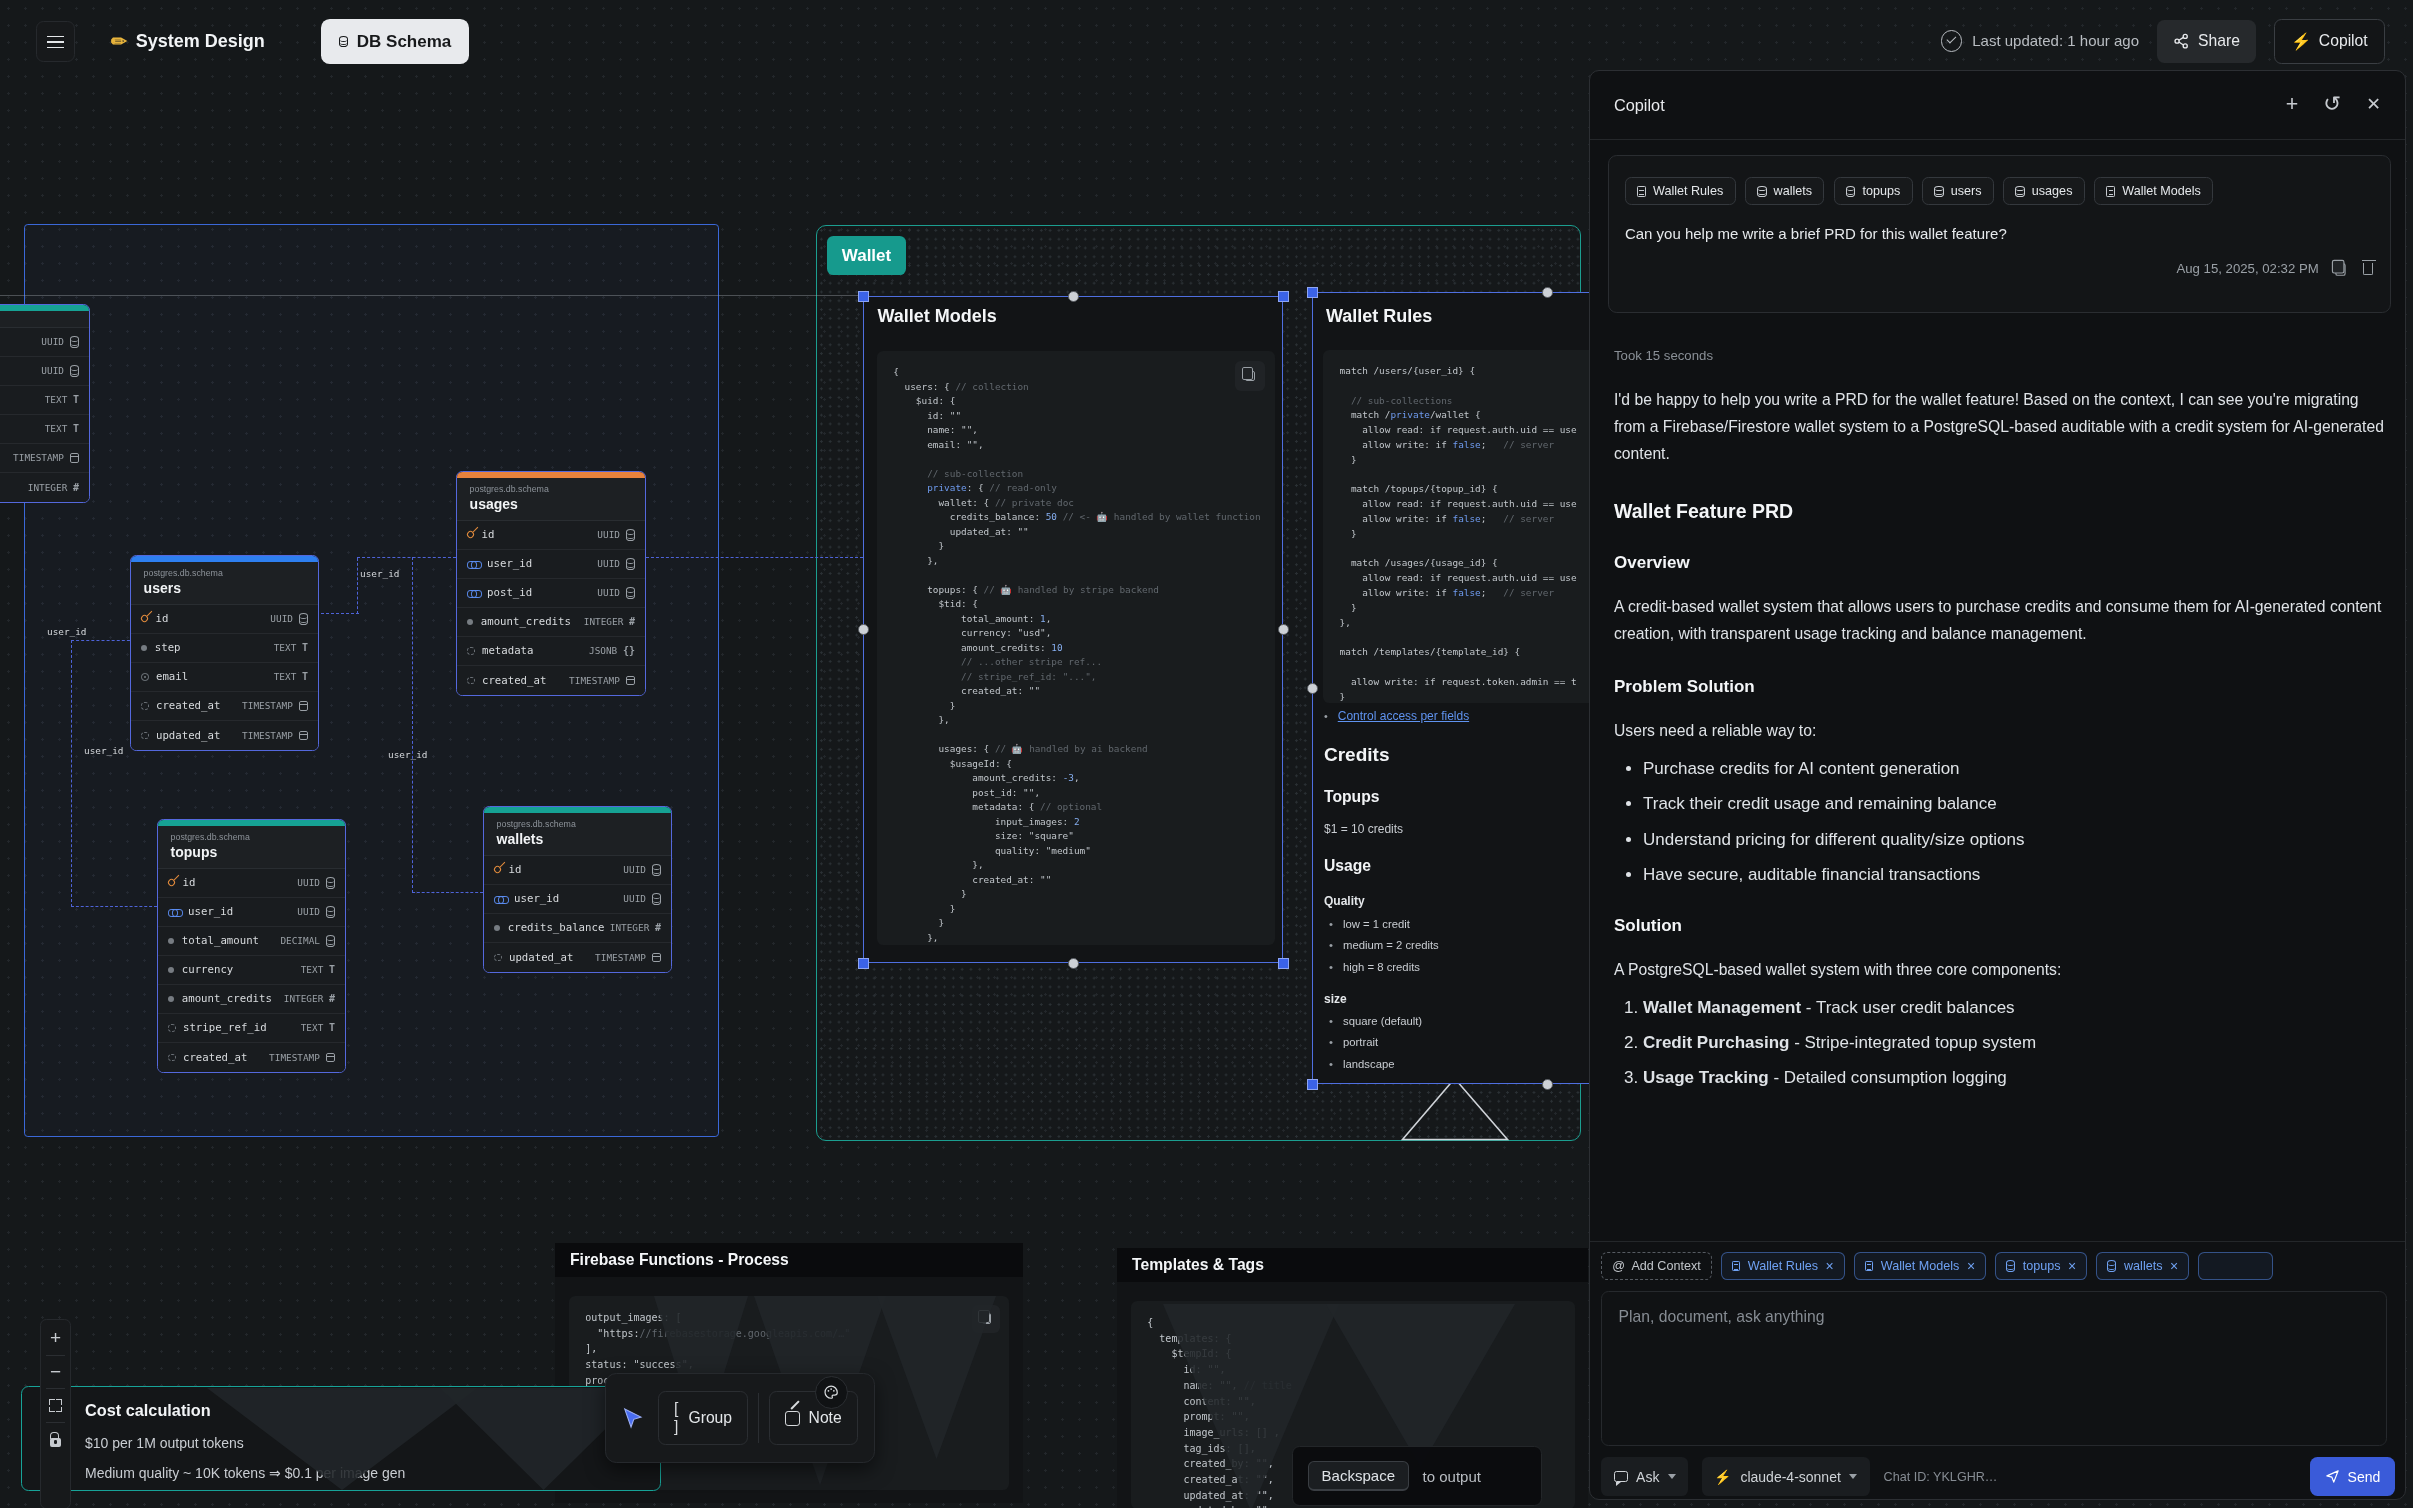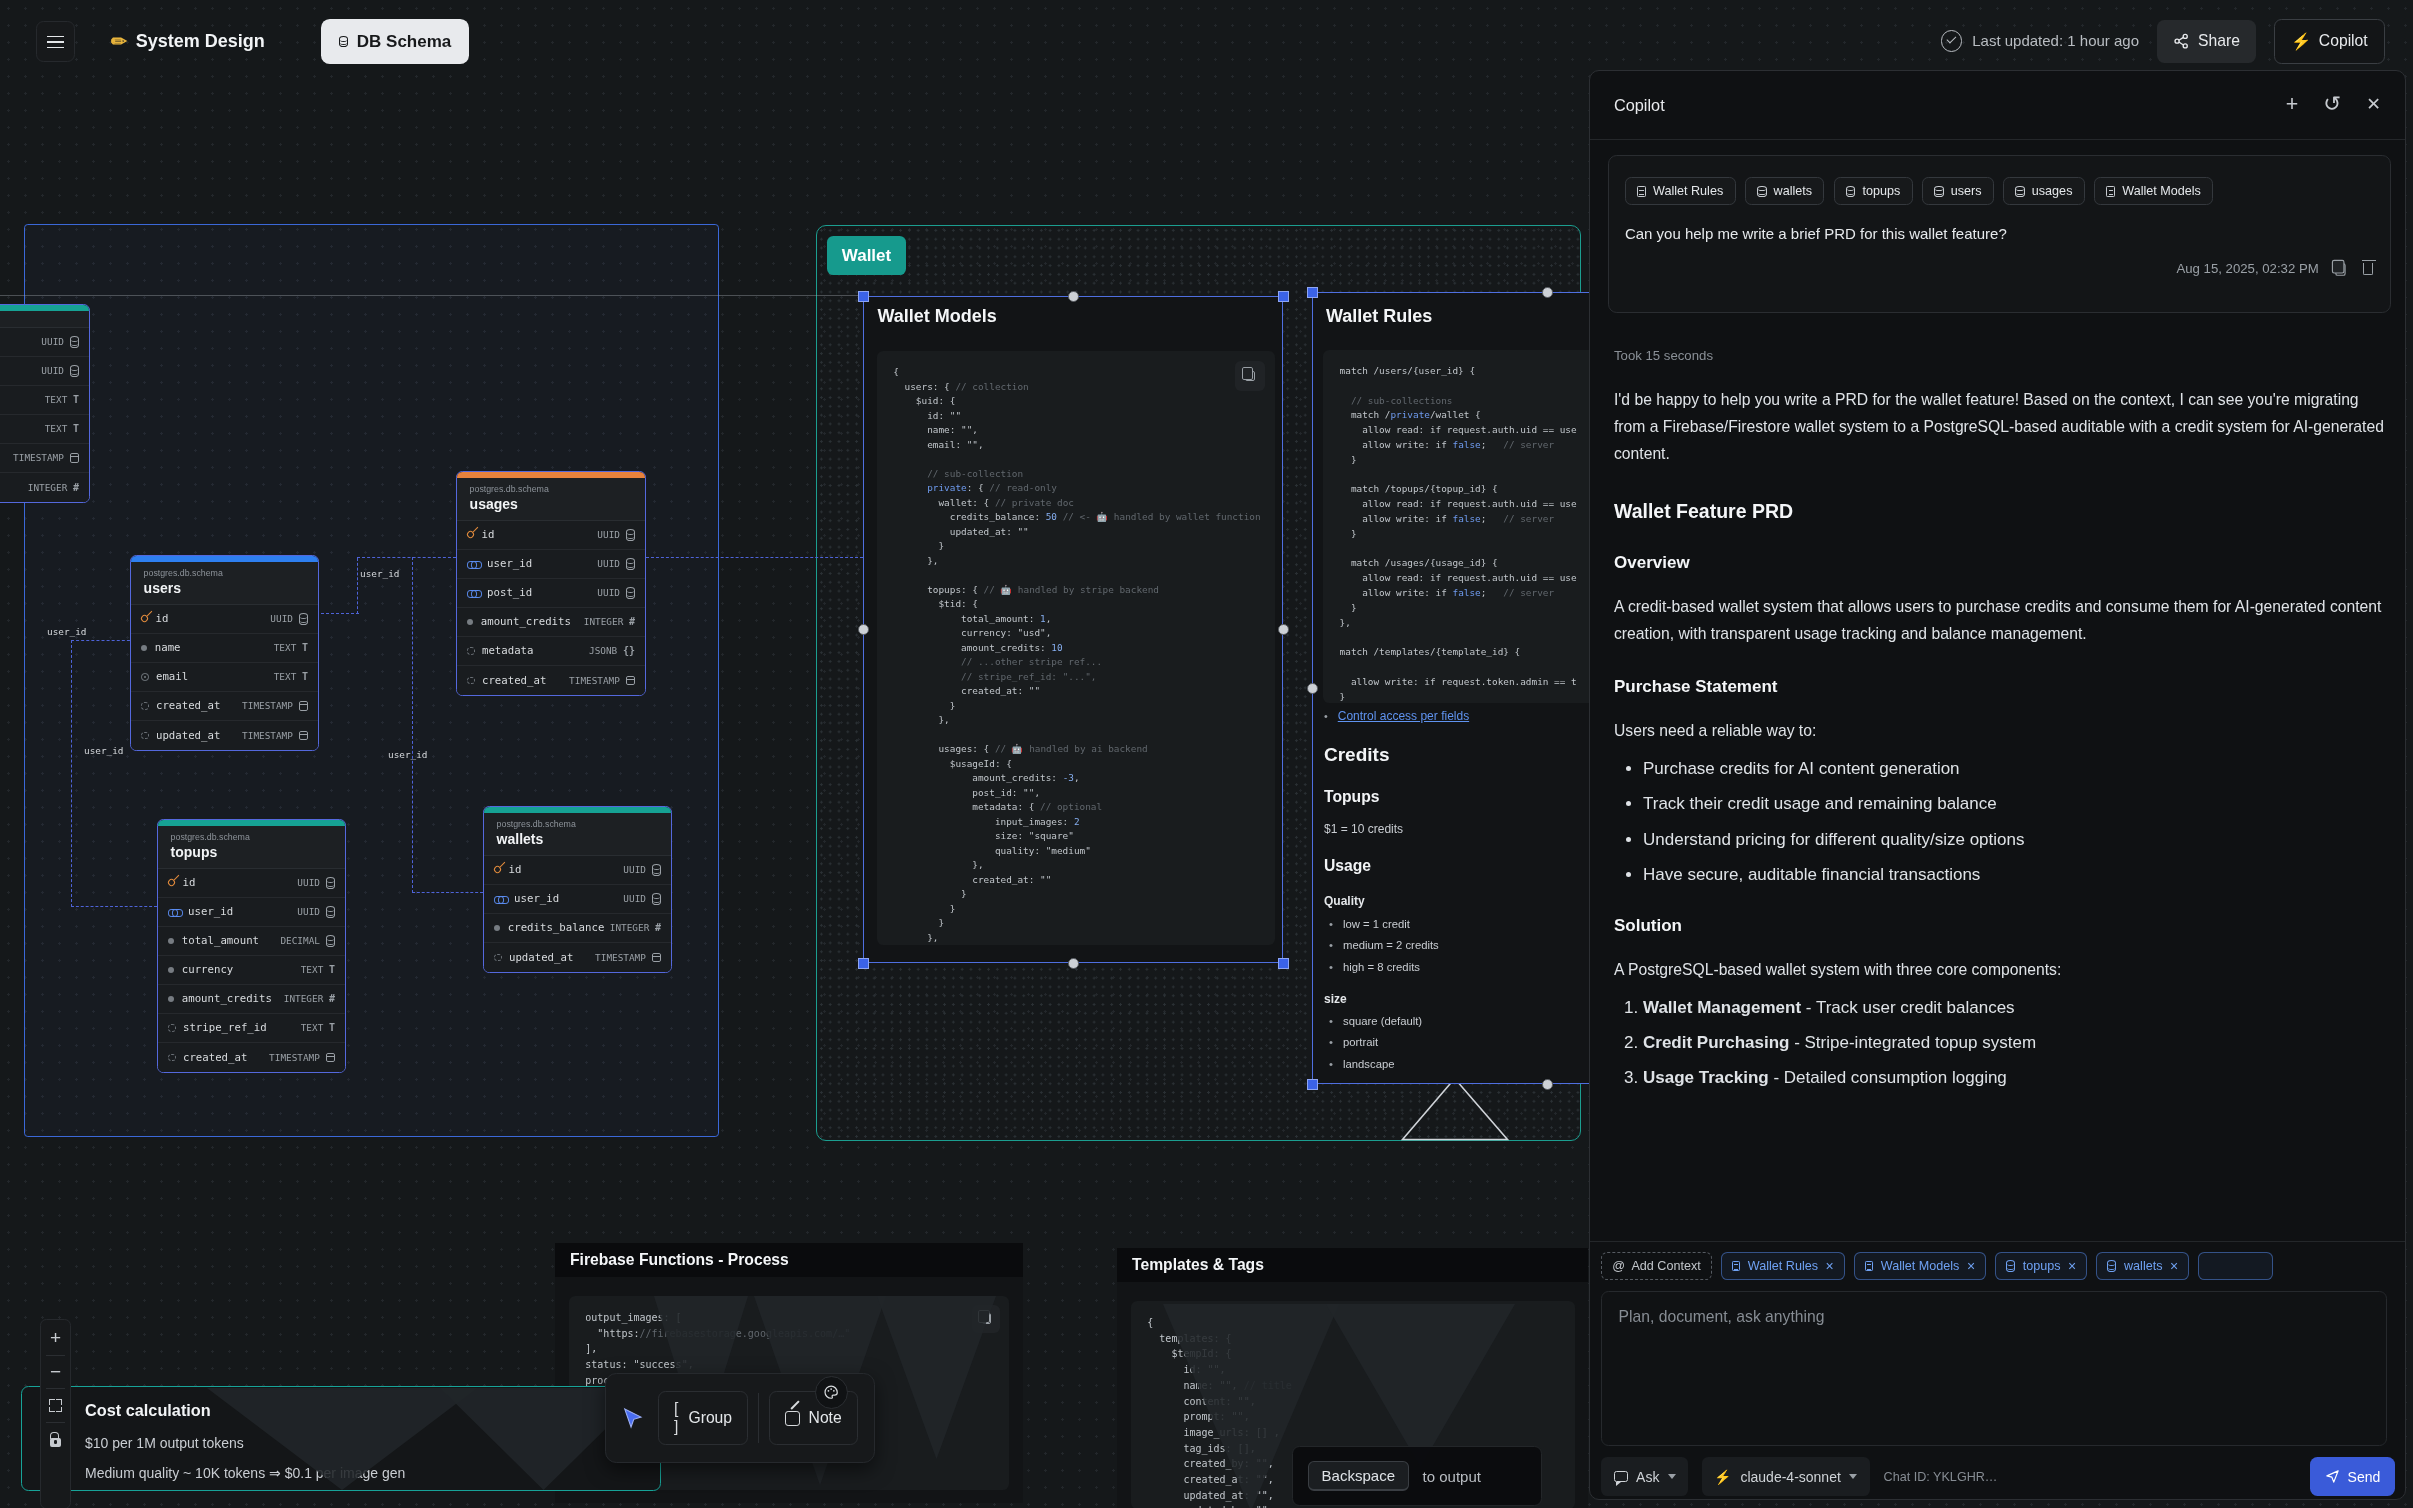--- a/index.html
+++ b/index.html
@@ -259,21 +259,21 @@
           <div class="trow">
             <span class="ic-key"></span>
             <span class="fname">id</span>
             <span class="ftype">UUID</span>
             <span class="ticon">
               <span class="ic-db"></span>
             </span>
           </div>
           <div class="trow">
             <span class="ic-dot"></span>
-            <span class="fname">name</span>
+            <span class="fname">step</span>
             <span class="ftype">TEXT</span>
             <span class="ticon">
               <span class="tglyph">T</span>
             </span>
           </div>
           <div class="trow">
             <span class="ic-unique"></span>
             <span class="fname">email</span>
             <span class="ftype">TEXT</span>
             <span class="ticon">
@@ -797,21 +797,21 @@
         <span class="ic-trash"></span>
       </div>
     </div>
 
     <div class="took">Took 15 seconds</div>
     <div class="resp" id="resp">
         <p>I'd be happy to help you write a PRD for the wallet feature! Based on the context, I can see you're migrating from a Firebase/Firestore wallet system to a PostgreSQL-based auditable with a credit system for AI-generated content.</p>
         <h1>Wallet Feature PRD</h1>
         <h2>Overview</h2>
         <p>A credit-based wallet system that allows users to purchase credits and consume them for AI-generated content creation, with transparent usage tracking and balance management.</p>
-        <h2>Purchase Statement</h2>
+        <h2>Problem Solution</h2>
         <p>Users need a reliable way to:</p>
         <ul>
           <li>Purchase credits for AI content generation</li>
           <li>Track their credit usage and remaining balance</li>
           <li>Understand pricing for different quality/size options</li>
           <li>Have secure, auditable financial transactions</li>
         </ul>
         <h2>Solution</h2>
         <p>A PostgreSQL-based wallet system with three core components:</p>
         <ol>

